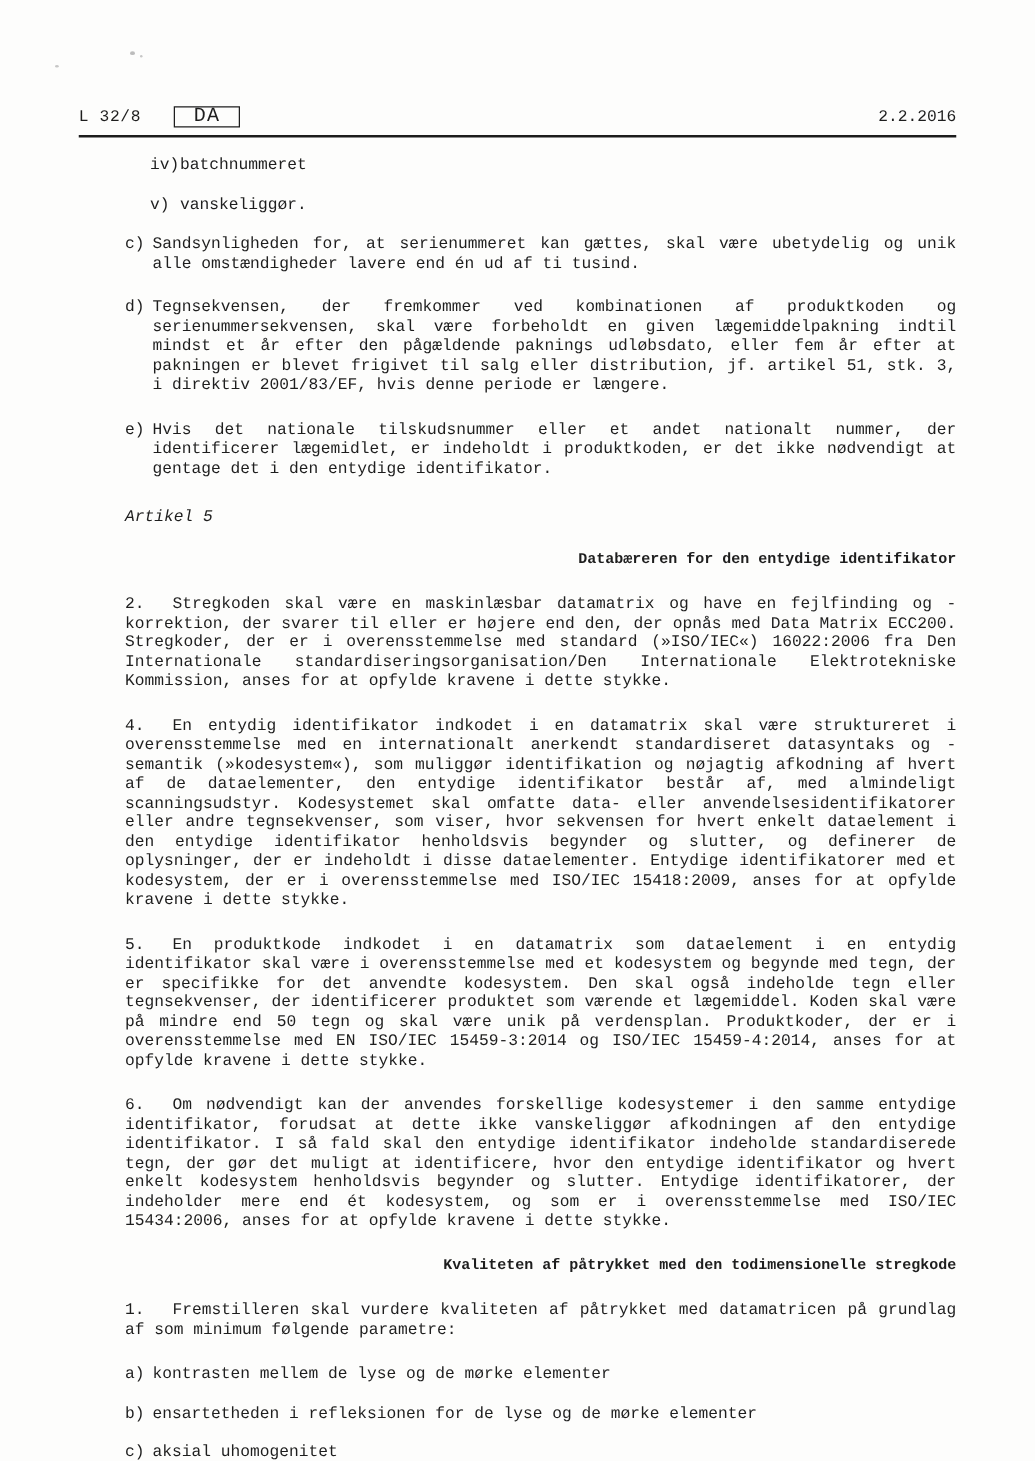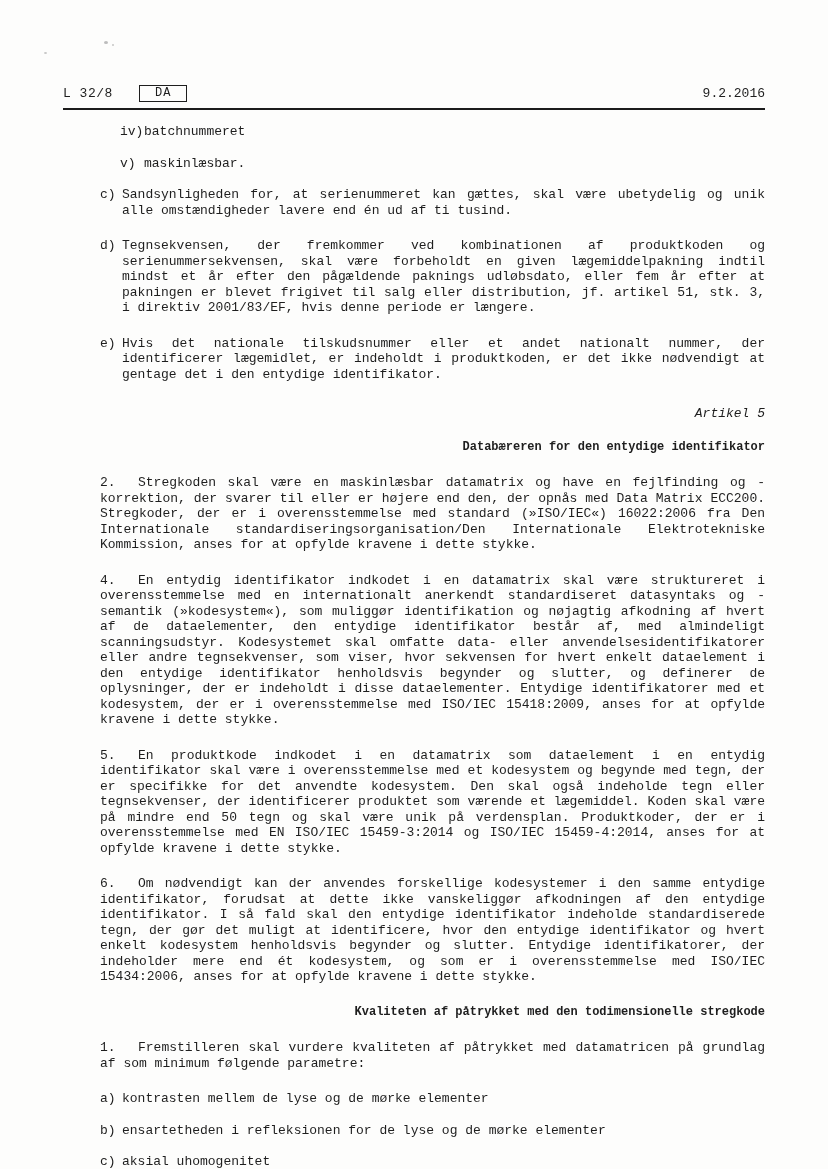--- a/index.html
+++ b/index.html
@@ -41,21 +41,21 @@
     left: 0;
     top: 0;
     letter-spacing: 0.5px;
   }
   .header .lang-box {
     position: absolute;
     left: 76px;
     top: -1px;
     border: 1.6px solid #1e1e1e;
     padding: 0 15px 1px 15px;
-    font-size: 12px;
+    font-size: 16px;
     line-height: 14px;
     letter-spacing: 1px;
   }
   .header .journal-title {
     text-align: center;
     width: 100%;
   }
   .header .date {
     position: absolute;
     right: 0;
@@ -94,21 +94,21 @@
   .num-para {
     text-align: justify;
     margin-bottom: 20px;
   }
   .num-para .num {
     display: inline-block;
     min-width: 38px;
   }
 
   .article-heading {
-    text-align: right;
+    text-align: left;
     font-style: italic;
     margin: 24px 0 18px 0;
   }
   .article-title {
     text-align: right;
     font-weight: bold;
     font-size: 12px;
     margin: 0 0 20px 0;
   }
 </style>
@@ -117,33 +117,33 @@
 
 <div class="page">
 
   <span class="speck s1"></span>
   <span class="speck s2"></span>
   <span class="speck s3"></span>
 
   <div class="header">
     <span class="pagenum">L 32/8</span>
     <span class="lang-box">DA</span>
-    <span class="date">9.2.2016</span>
+    <span class="date">2.2.2016</span>
   </div>
   <div class="header-rule"></div>
 
   <div class="content">
 
     <div class="roman-item">
       <span class="lbl">iv)</span>
       <span class="txt">batchnummeret</span>
     </div>
     <div class="roman-item">
       <span class="lbl">v)</span>
-      <span class="txt">maskinlæsbar.</span>
+      <span class="txt">vanskeliggør.</span>
     </div>
 
     <div class="letter-item mb20">
       <span class="lbl">c)</span>
       <span class="txt">Sandsynligheden for, at serienummeret kan gættes, skal være ubetydelig og unik alle omstændigheder lavere end én ud af ti tusind.</span>
     </div>
     <div class="letter-item mb20">
       <span class="lbl">d)</span>
       <span class="txt">Tegnsekvensen, der fremkommer ved kombinationen af produktkoden og serienummersekvensen, skal være forbeholdt en given lægemiddelpakning indtil mindst et år efter den pågældende paknings udløbsdato, eller fem år efter at pakningen er blevet frigivet til salg eller distribution, jf. artikel 51, stk. 3, i direktiv 2001/83/EF, hvis denne periode er længere.</span>
     </div>

